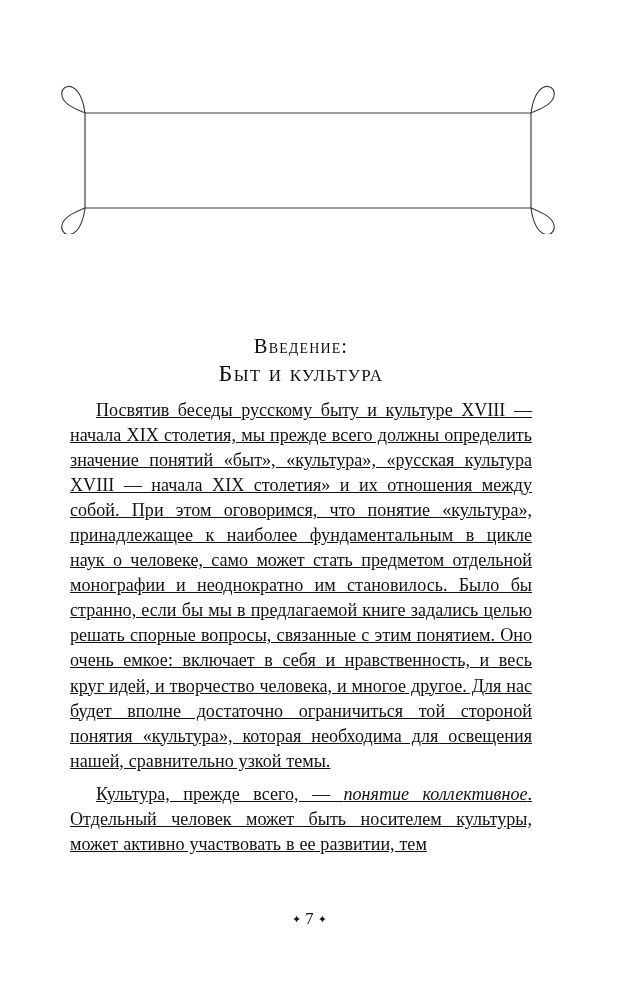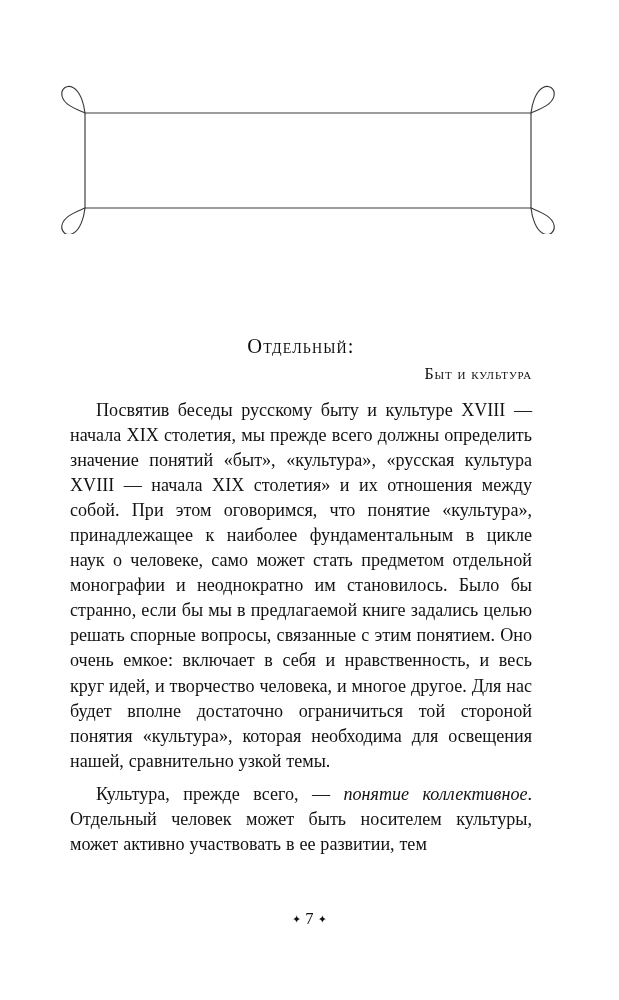--- a/index.html
+++ b/index.html
@@ -46,42 +46,42 @@
     font-variant: small-caps;
     font-weight: 400;
     letter-spacing: 0.055em;
     color: #0e0e0e;
   }
   .chapter-heading .line-1 {
     font-size: 20.5px;
     line-height: 27px;
   }
   .chapter-heading .line-2 {
-    font-size: 16px;
+    font-size: 24px;
     line-height: 27px;
-    text-align: right;
   }
 
   
   .body-text {
     position: absolute;
     left: 70px;
     top: 398px;
     width: 462px;
   }
   .body-text p {
     margin: 0;
     font-size: 18.1px;
     line-height: 25.05px;
     text-align: justify;
     text-align-last: left;
     text-indent: 26px;
     color: #121212;
     word-spacing: 0.02em;
     hyphens: manual;
+    text-decoration: underline;
   }
   .body-text p + p {
     margin-top: 8px;
   }
   .body-text em {
     font-style: italic;
   }
 
   
   .folio {
@@ -121,21 +121,21 @@
 
       <path d="M473,31 C482,27 494,23 496,14 C497.5,6.5 491,2.5 485,5.5 C477.5,9.5 474,22 473,31 Z"></path>
 
       <path d="M27,126 C18,130 6,134 4,143 C2.5,150.5 9,154.5 15,151.5 C22.5,147.5 26,135 27,126 Z"></path>
 
       <path d="M473,126 C482,130 494,134 496,143 C497.5,150.5 491,154.5 485,151.5 C477.5,147.5 474,135 473,126 Z"></path>
     </svg>
   </div>
 
   <div class="chapter-heading">
-    <span class="line line-1">Отдельный:</span>
+    <span class="line line-1">Введение:</span>
     <span class="line line-2">Быт и культура</span>
   </div>
 
   <div class="body-text">
     <p>
       <span>Посвятив беседы русскому быту и культуре XVIII — начала XIX столетия, мы прежде всего должны определить значение понятий «быт», «культура», «русская культура XVIII — начала XIX столетия» и их отношения между собой. При этом оговоримся, что понятие «культура», принадлежащее к наиболее фундаментальным в цикле наук о человеке, само может стать предметом отдельной монографии и неоднократно им становилось. Было бы странно, если бы мы в предлагаемой книге задались целью решать спорные вопросы, связанные с этим понятием. Оно очень емкое: включает в себя и нравственность, и весь круг идей, и творчество человека, и многое другое. Для нас будет вполне достаточно ограничиться той стороной понятия «культура», которая необходима для освещения нашей, сравнительно узкой темы.</span>
     </p>
     <p>
       <span>Культура, прежде всего, — </span><em>понятие коллективное</em><span>. Отдельный человек может быть носителем культуры, может активно участвовать в ее развитии, тем</span>
     </p>

